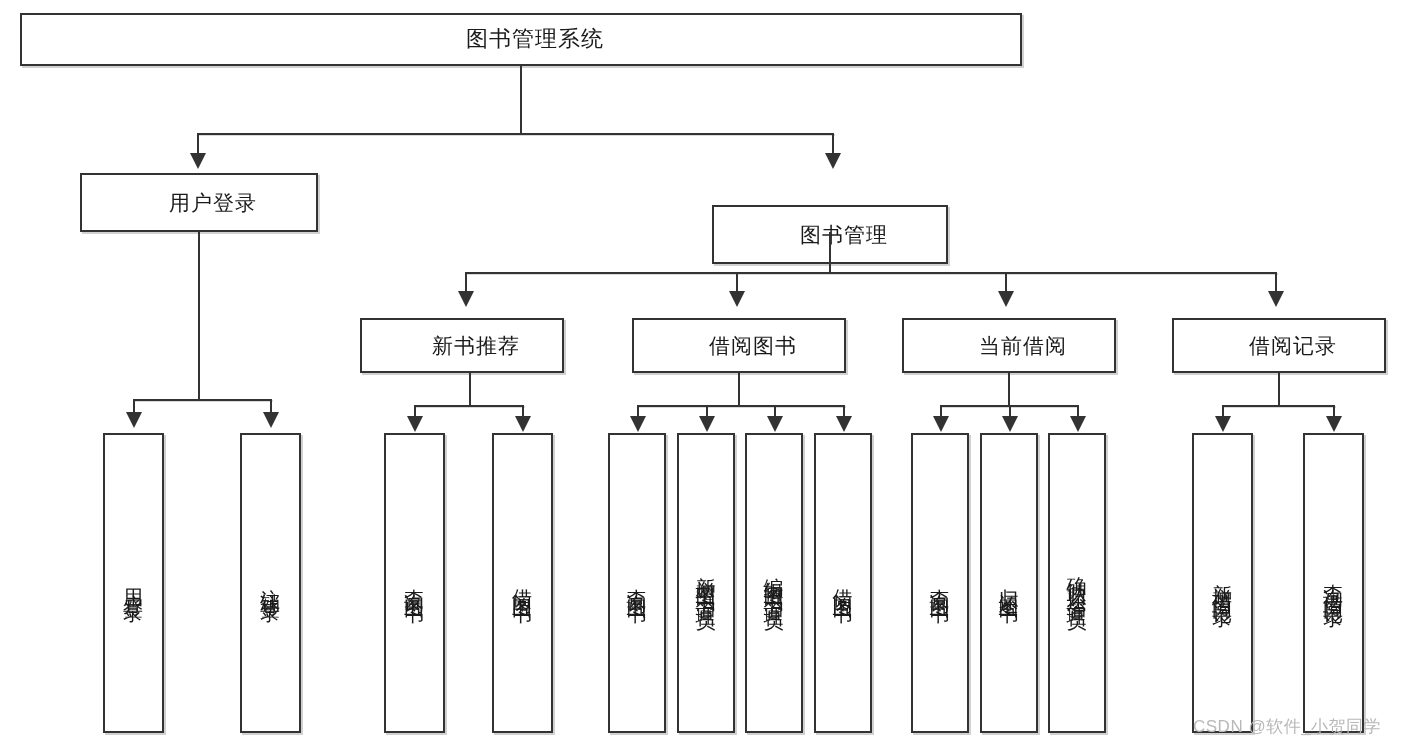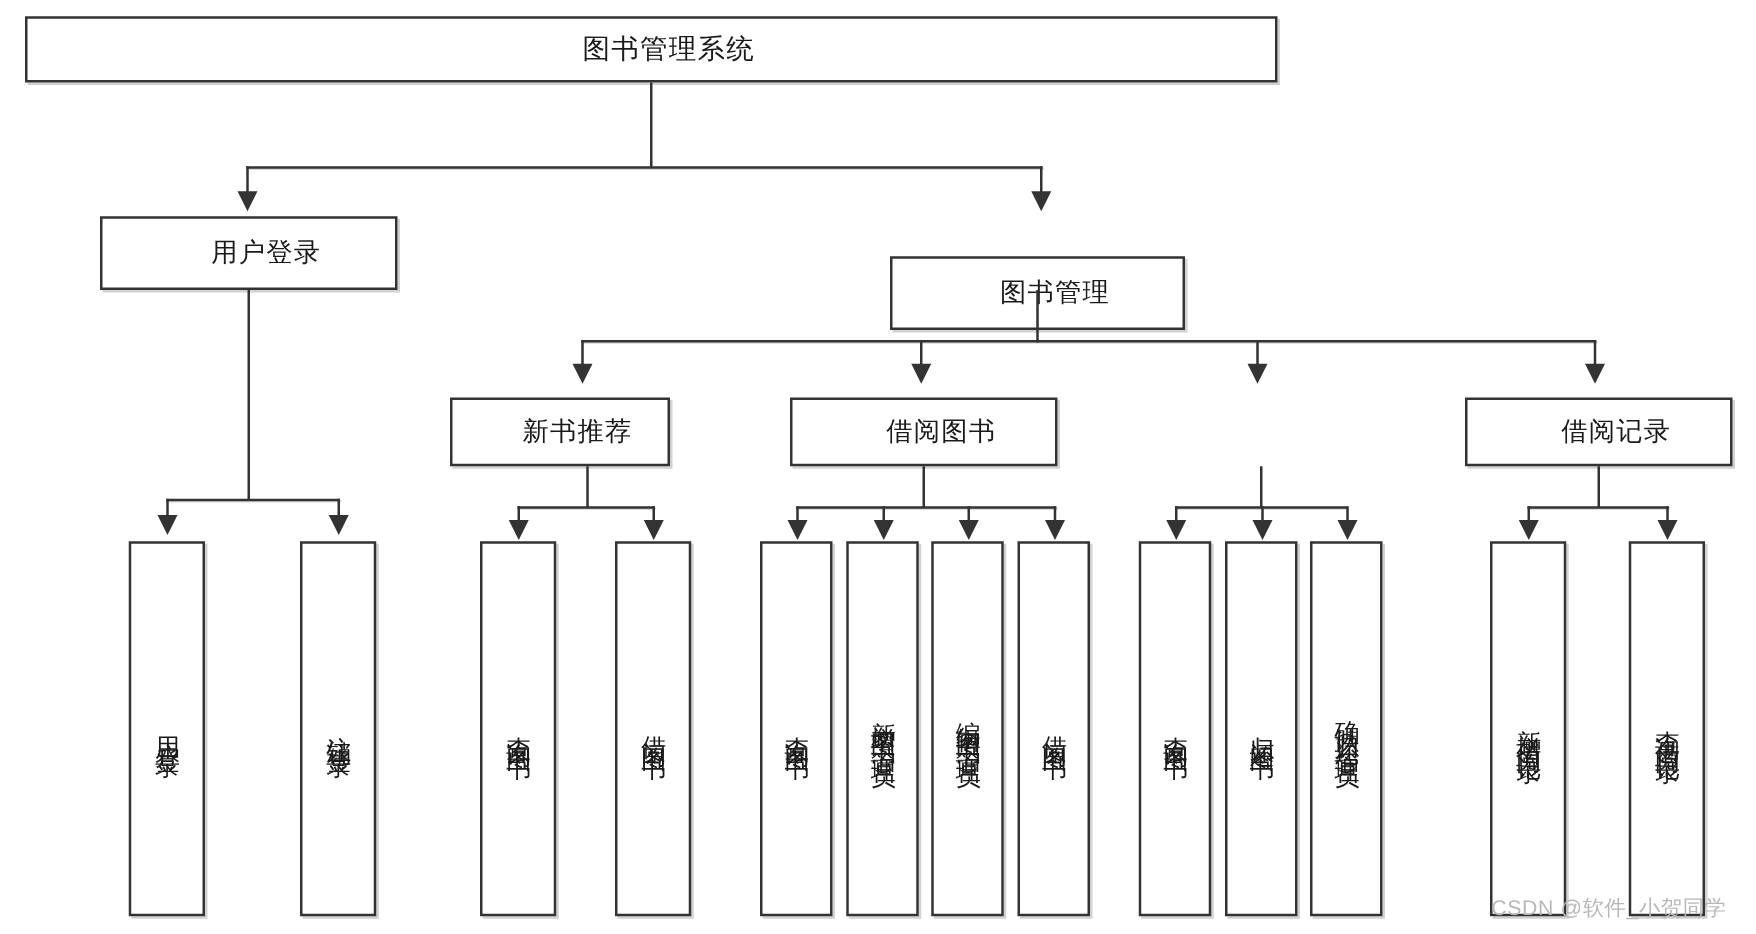--- a/index.html
+++ b/index.html
@@ -114,22 +114,23 @@
 
   <div class="edge vline" style="left:736px; top:272px; height:22px;"></div>
   <div class="arrow" style="left:729px; top:291px;"></div>
 
   <div class="edge vline" style="left:1005px; top:272px; height:22px;"></div>
   <div class="arrow" style="left:998px; top:291px;"></div>
 
   <div class="edge vline" style="left:1275px; top:272px; height:22px;"></div>
   <div class="arrow" style="left:1268px; top:291px;"></div>
 
-  <div class="node horiz" style="left:360px; top:318px; width:176px; height:55px;">新书推荐</div>
+  <div class="node horiz" style="left:360px; top:318px; width:204px; height:55px;">新书推荐</div>
   <div class="node horiz" style="left:632px; top:318px; width:214px; height:55px;">借阅图书</div>
+  <div class="node horiz" style="left:902px; top:318px; width:214px; height:55px;">当前借阅</div>
   <div class="node horiz" style="left:1172px; top:318px; width:214px; height:55px;">借阅记录</div>
 
   <div class="edge vline" style="left:469px; top:373px; height:33px;"></div>
   <div class="edge hline" style="left:414px; top:405px; width:110px;"></div>
   <div class="edge vline" style="left:414px; top:405px; height:14px;"></div>
   <div class="arrow" style="left:407px; top:416px;"></div>
   <div class="edge vline" style="left:522px; top:405px; height:14px;"></div>
   <div class="arrow" style="left:515px; top:416px;"></div>
 
   <div class="edge vline" style="left:738px; top:373px; height:33px;"></div>

